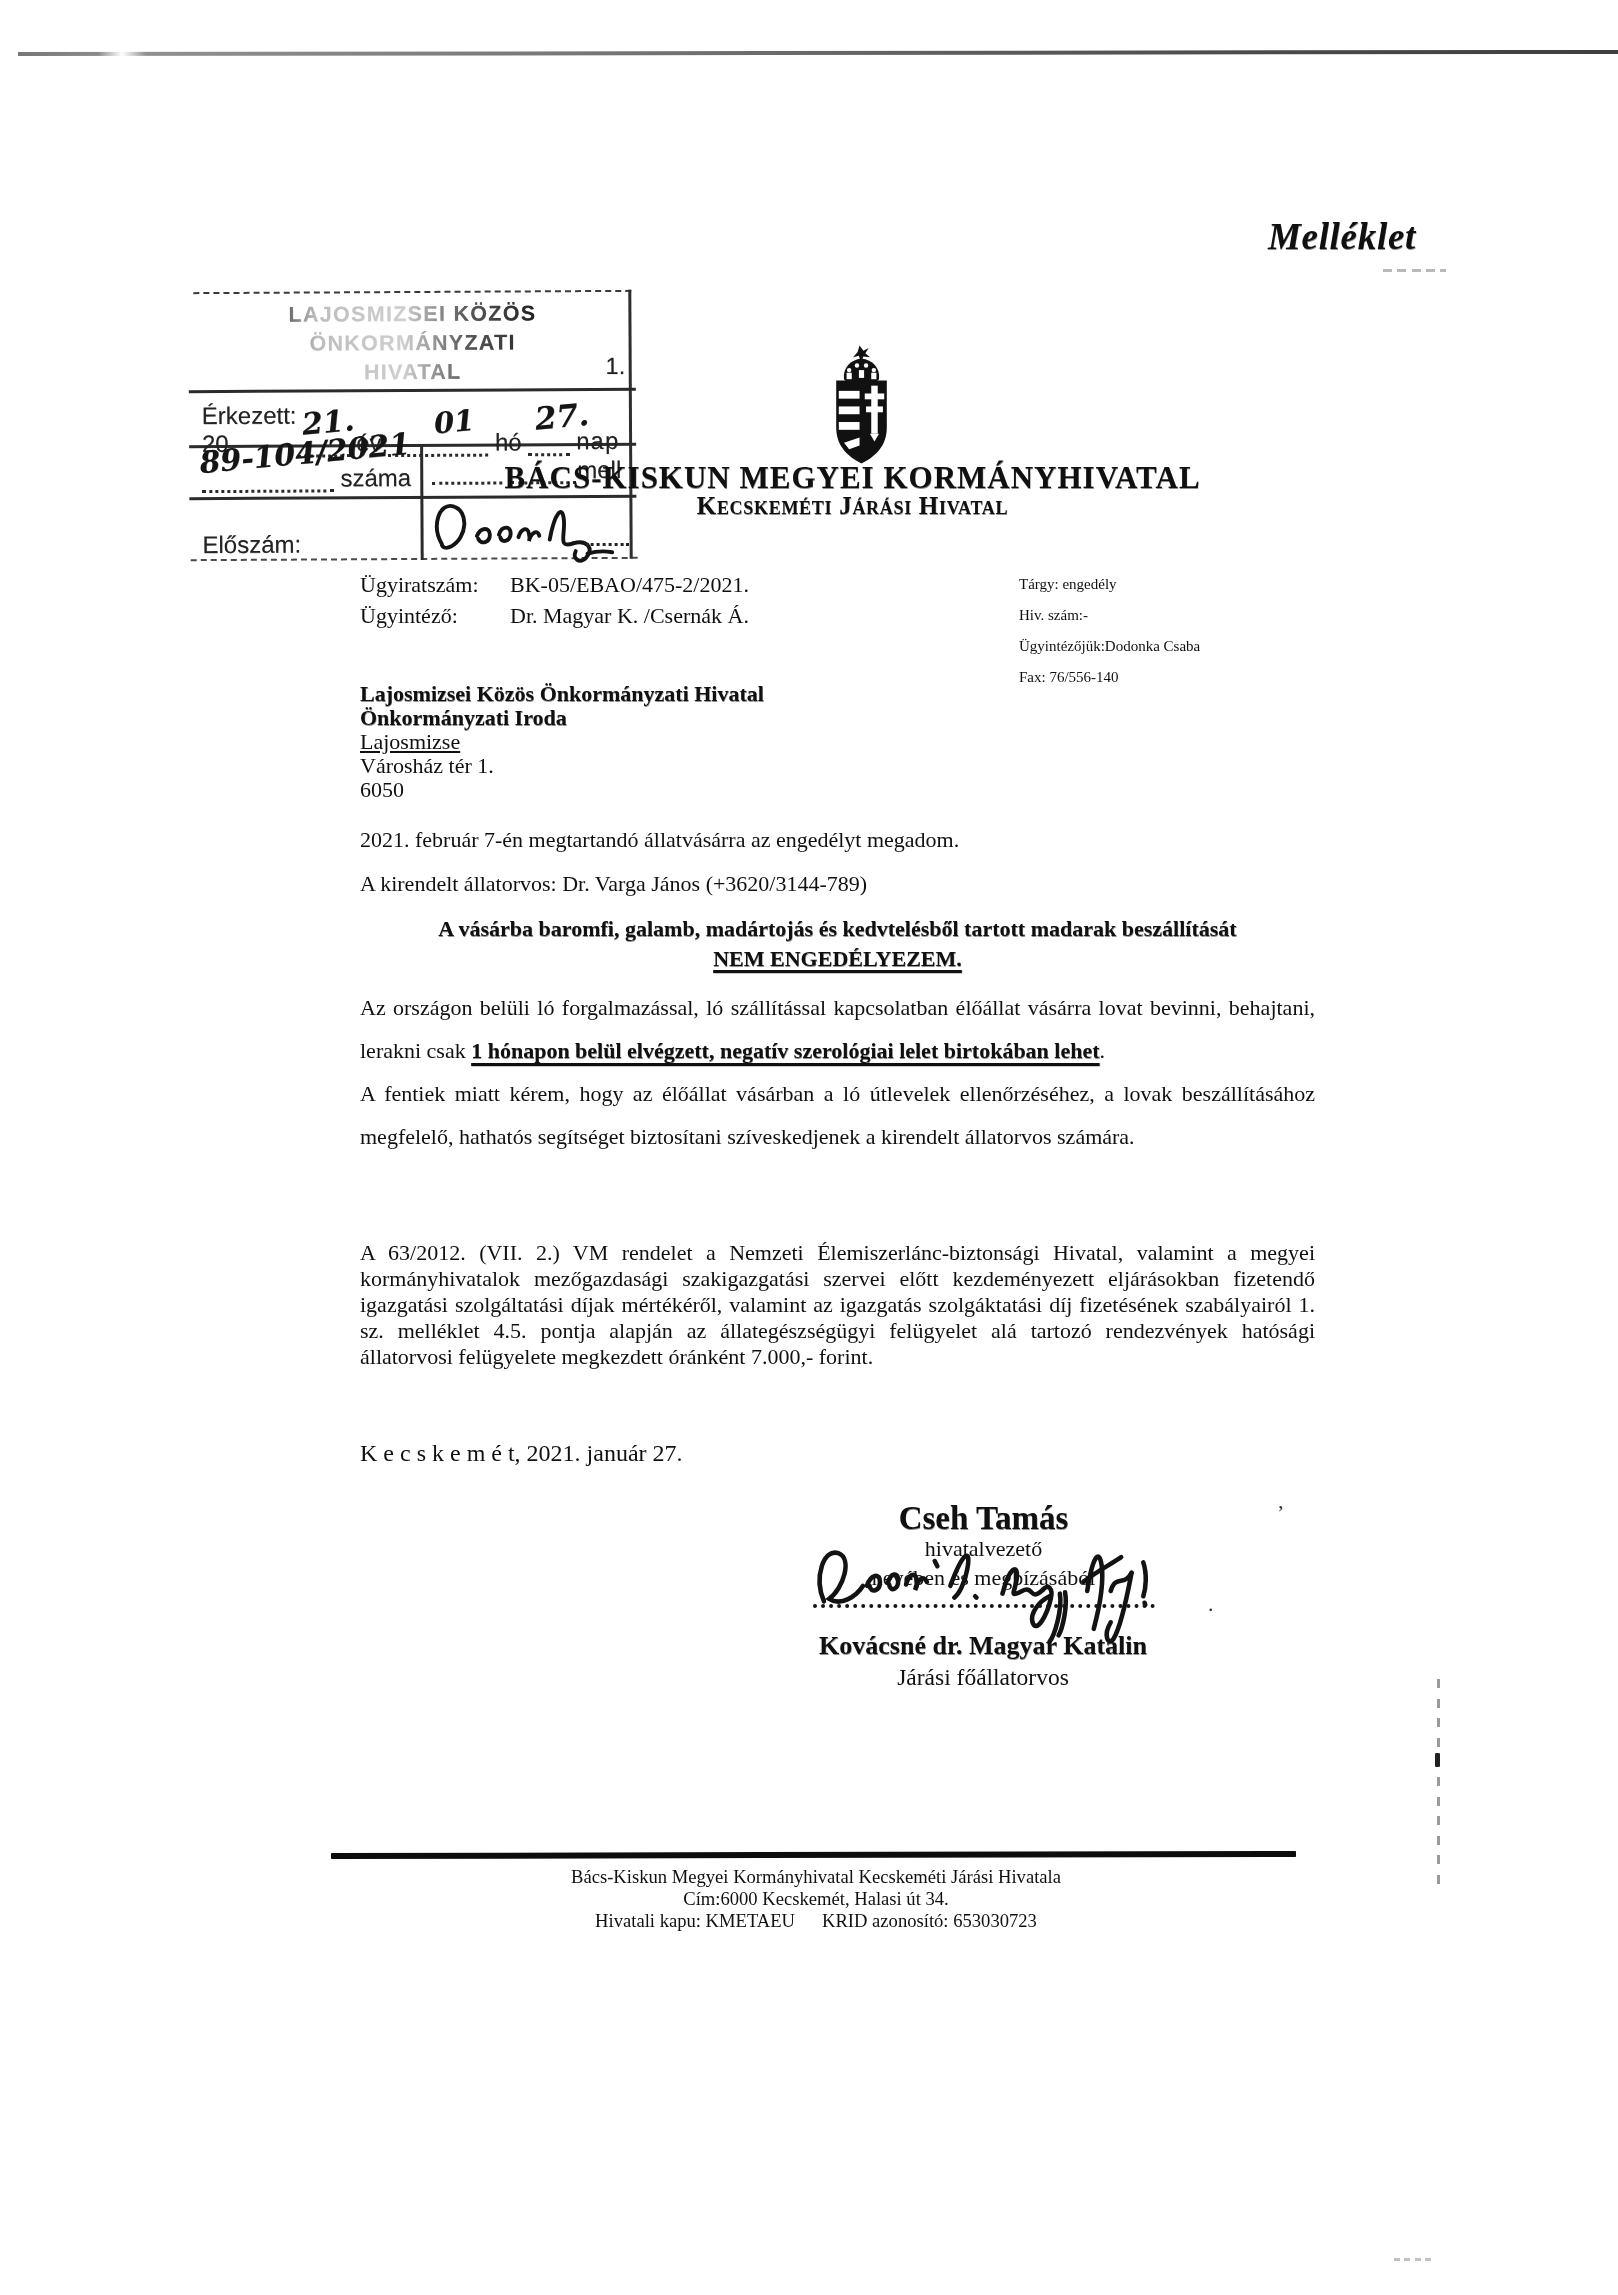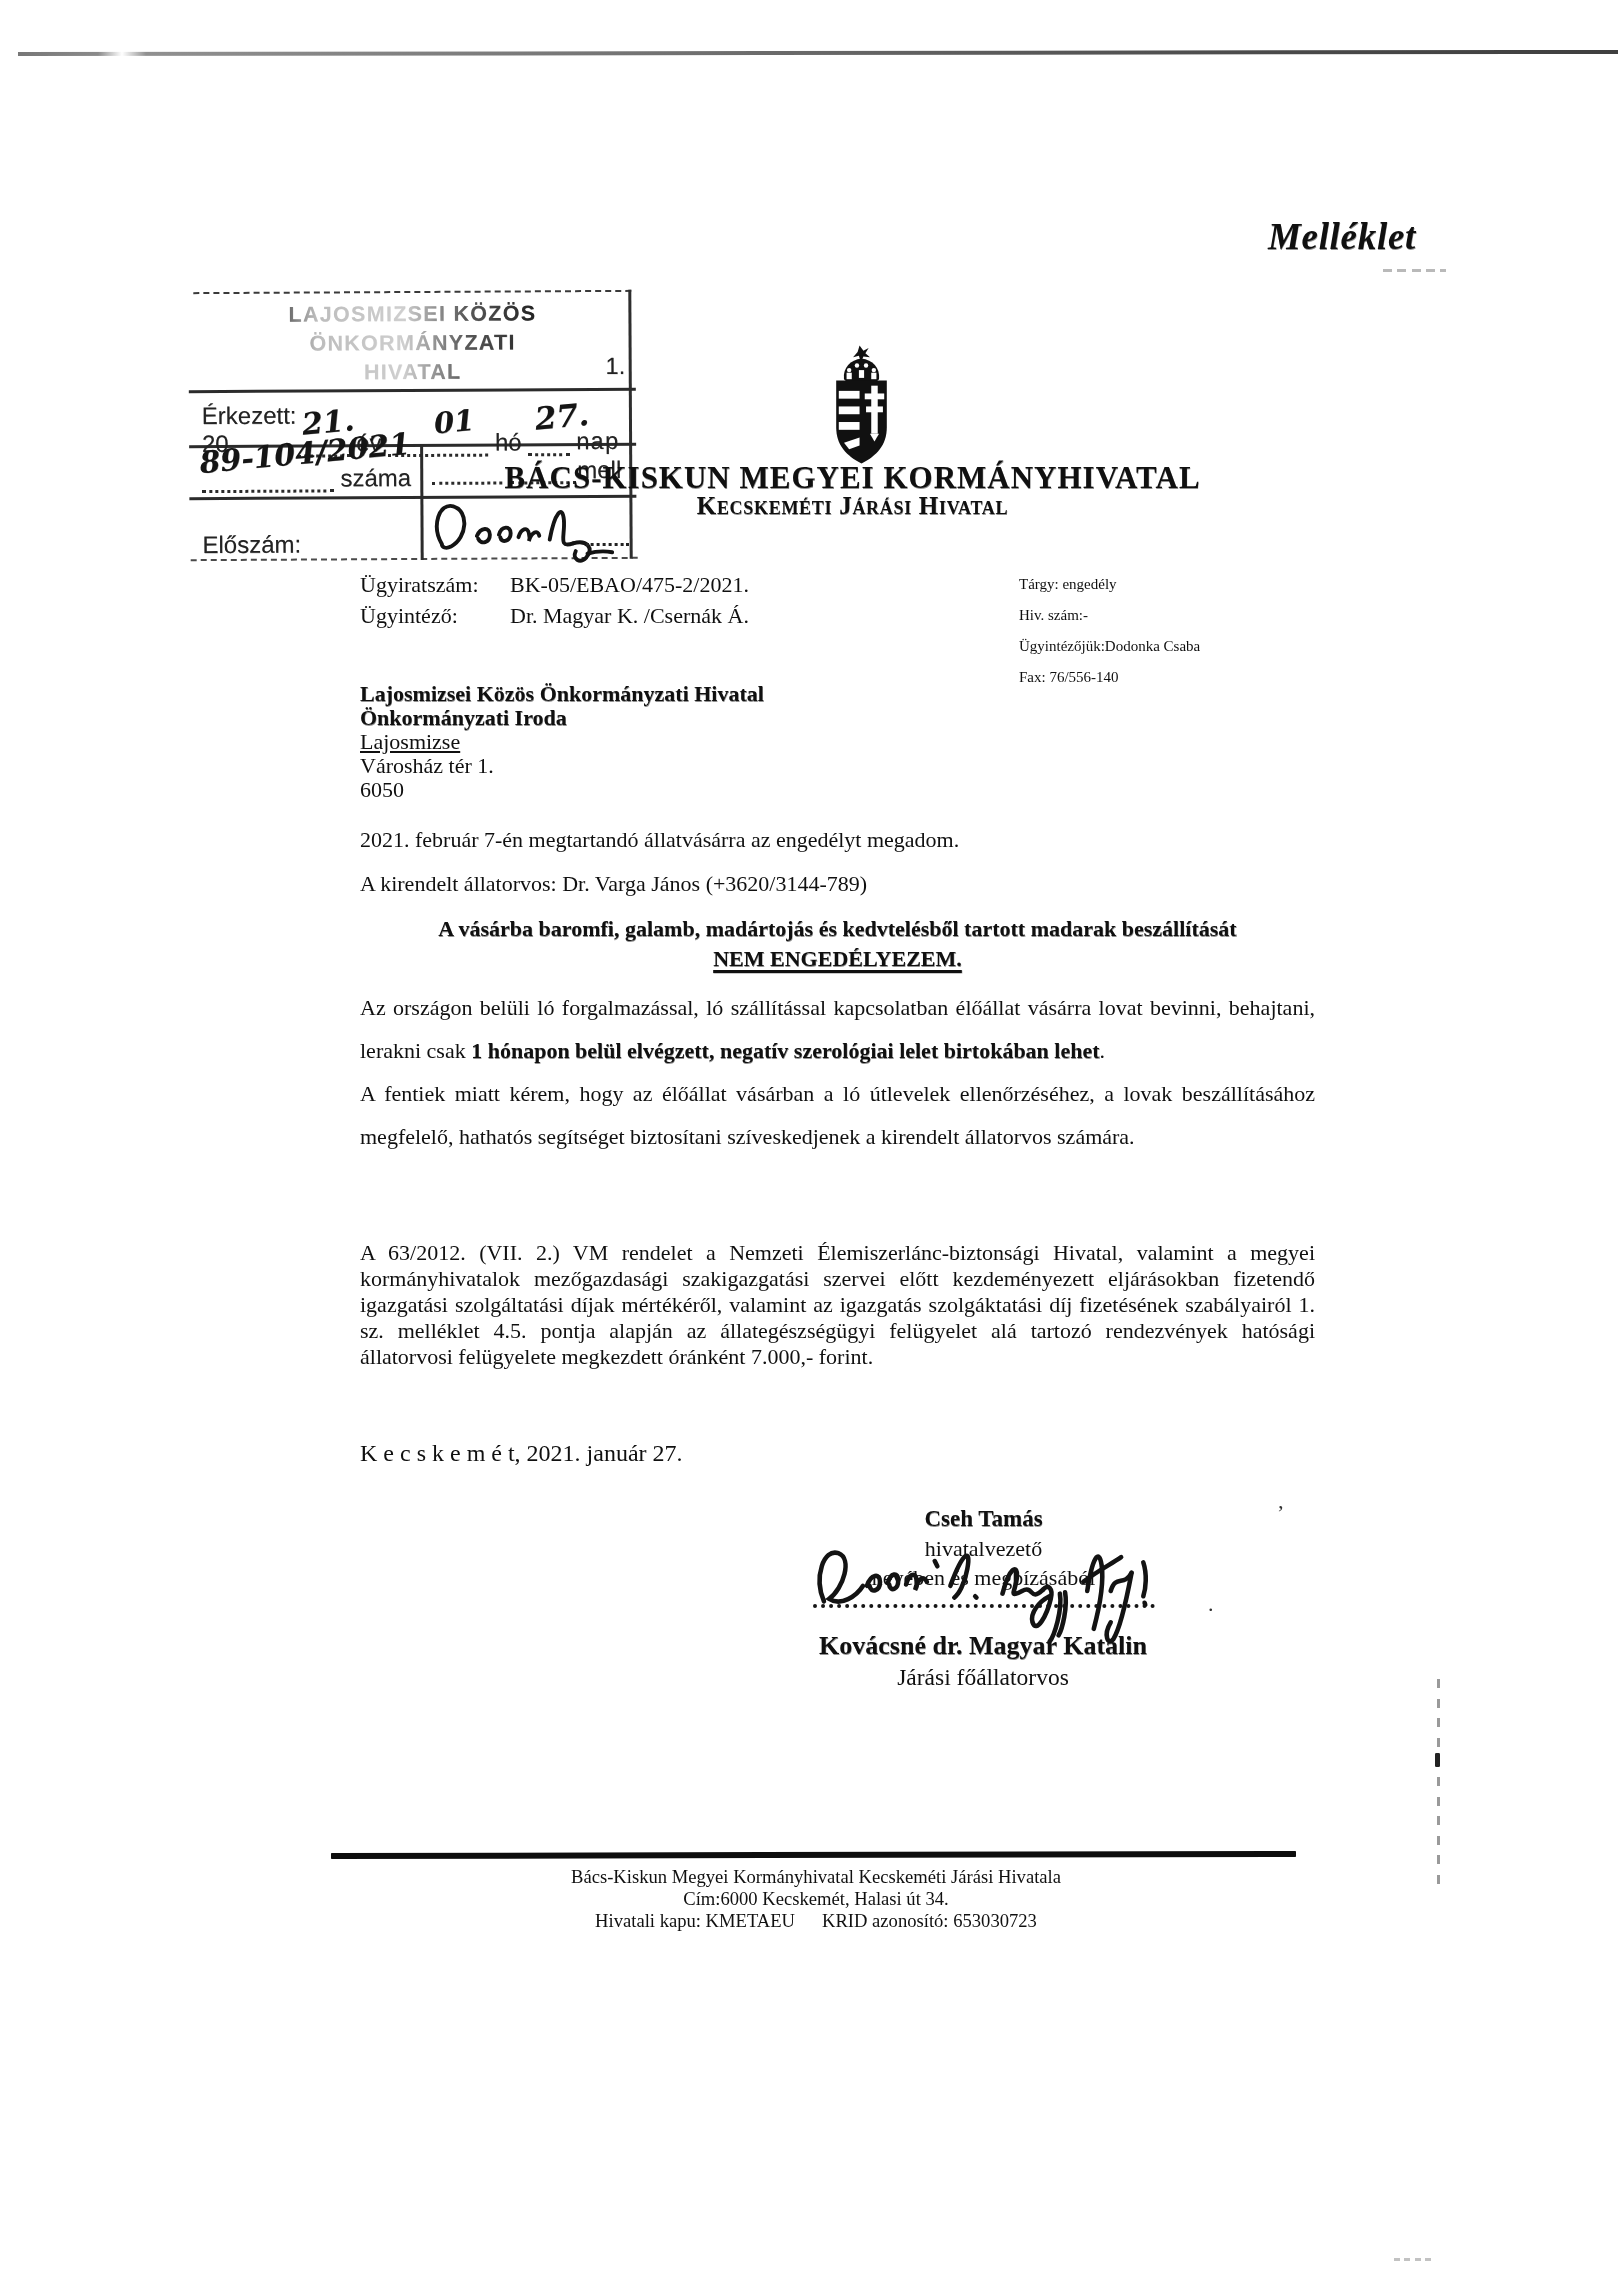--- a/index.html
+++ b/index.html
@@ -113,30 +113,30 @@
   .recipient .u{text-decoration:underline;}
 
   
   .bodyline{left:360px;width:955px;font-size:22px;}
   .p1{top:827px;}
   .p2{top:871px;}
   .p3{top:916px;text-align:center;font-weight:bold;}
   .p4{top:946px;text-align:center;font-weight:bold;}
   .p4 span{text-decoration:underline;text-decoration-thickness:2.6px;text-underline-offset:3.9px;}
   .p5{top:986px;text-align:justify;line-height:43px;}
-  .p5 .bu{font-weight:bold;text-decoration-thickness:2.6px;text-underline-offset:4.6px;}
+  .p5 .bu{font-weight:bold;text-decoration:underline;text-decoration-thickness:2.6px;text-underline-offset:4.6px;}
   .p6{top:1072px;text-align:justify;line-height:43px;}
   .p7{top:1157px;text-align:justify;line-height:43px;}
   .p7 .b{font-weight:bold;}
   .p8{top:1240px;text-align:justify;line-height:26px;font-size:22px;}
   .dateline{top:1440px;font-size:24px;}
 
   
   .sig-block{left:788px;top:1503px;width:391px;text-align:center;}
-  .sig-principal{font-size:23px;font-weight:bold;line-height:31px;}
+  .sig-principal{font-size:33px;font-weight:bold;line-height:31px;}
   .sig-line2{font-size:22px;line-height:29px;}
   .sig-line3{font-size:22px;line-height:29px;}
   .sig-scribble{left:807px;top:1531px;}
   .sig-dotted{left:813px;top:1604px;width:342px;border-bottom:4.6px dotted #161616;}
   .signer-block{left:755px;top:1629px;width:456px;text-align:center;}
   .signer-name{font-size:26px;font-weight:bold;line-height:33px;}
   .signer-title{font-size:23.5px;line-height:30px;}
 
   
   .footer-rule{

